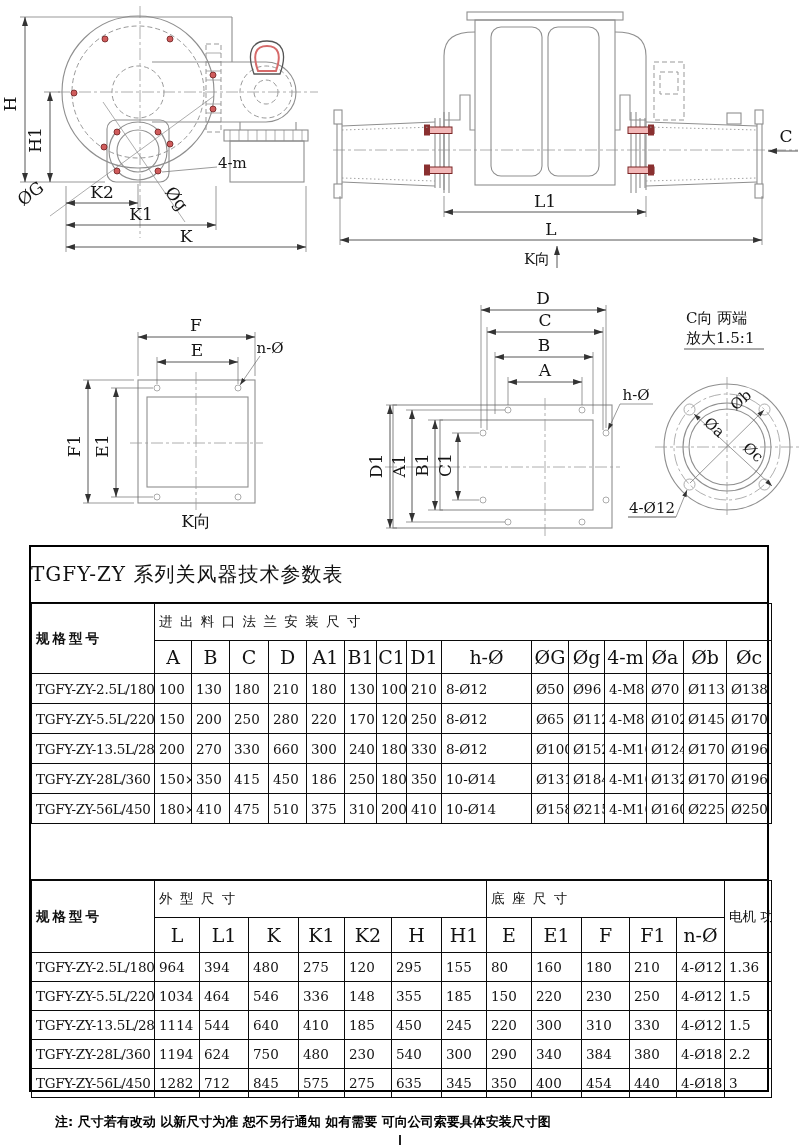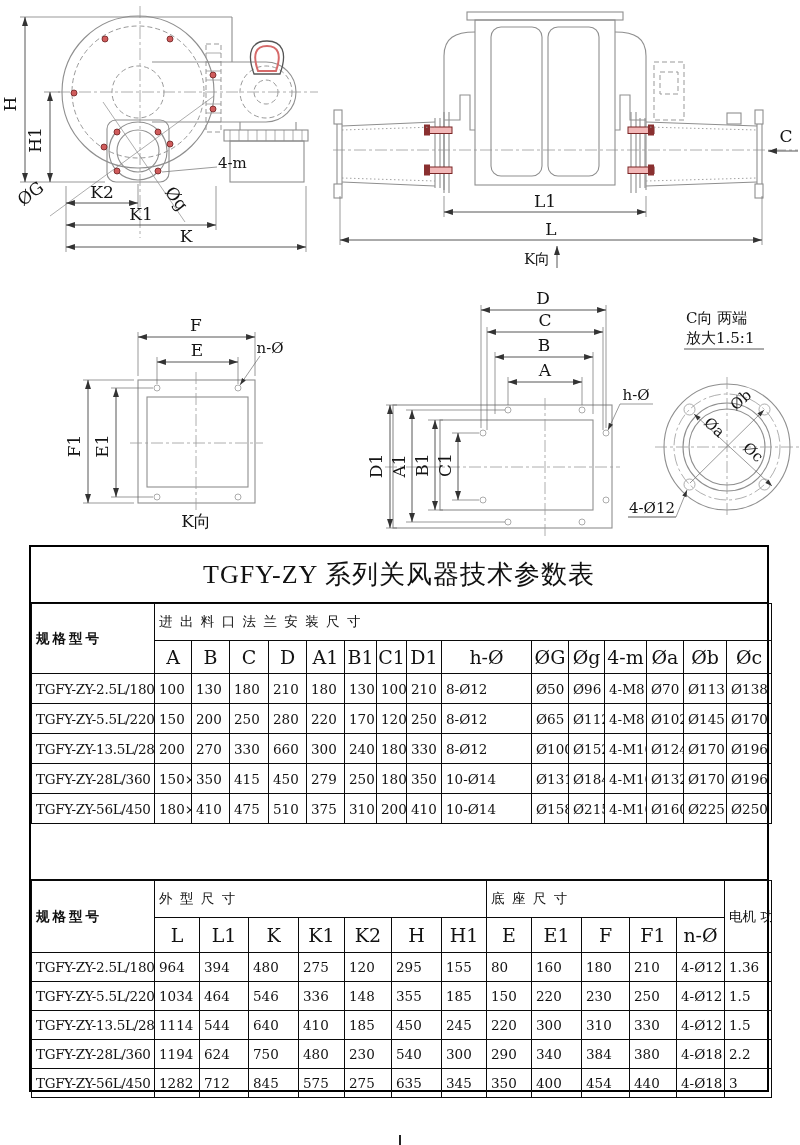--- a/index.html
+++ b/index.html
@@ -4,22 +4,22 @@
 <style>
   html,body{margin:0;padding:0;background:#fff;}
   .page{position:relative;width:800px;height:1145px;background:#fff;overflow:hidden;
         font-family:"DejaVu Serif",serif;color:#111;}
   svg text{font-family:"DejaVu Serif",serif;fill:#141414;}
   .drw{position:absolute;left:0;top:0;}
 
   
   .frame{position:absolute;left:29px;top:545px;width:740px;height:547px;
          border:2px solid #000;box-sizing:border-box;background:#fff;}
-  .tbl-title{height:55px;line-height:55px;text-align:center;border-bottom:1.5px solid #000;
-             font-size:26px;letter-spacing:1px;white-space:nowrap;font-family:Liberation Serif, serif;}
+  .tbl-title{height:55px;line-height:55px;border-bottom:1.5px solid #000;
+             font-size:20px;letter-spacing:1px;white-space:nowrap;}
   table.spec{border-collapse:collapse;table-layout:fixed;width:100%;}
   table.spec td{border:1px solid #0a0a0a;overflow:hidden;white-space:nowrap;
                 font-size:13.5px;text-align:left;padding:0 0 0 4px;vertical-align:middle;}
   tr.hr1{height:37px;} tr.hr2{height:33px;}
   .t1 tr.dr{height:30px;} .t2 tr.hr2{height:35px;} .t2 tr.dr{height:29px;}
   td.model-h{text-align:center;font-size:22px;letter-spacing:3px;padding:0;font-weight:bold;}
   td.group-h{text-align:center;font-size:15px;letter-spacing:2px;padding:0;font-family:Liberation Serif, serif;}
   td.motor-h{text-align:center;font-size:12.5px;white-space:pre-line;line-height:1.15;padding:0;}
   tr.hr2 td{text-align:center;font-size:19px;padding:0;}
   td.model{font-size:12px;letter-spacing:-0.3px;padding-left:3px;margin-top:46px;}
@@ -337,21 +337,21 @@
             <td>Ø124</td>
             <td>Ø170</td>
             <td>Ø196</td>
           </tr>
           <tr class="dr">
             <td class="model">TGFY-ZY-28L/360</td>
             <td>150×2</td>
             <td>350</td>
             <td>415</td>
             <td>450</td>
-            <td>279</td>
+            <td>186</td>
             <td>250</td>
             <td>180</td>
             <td>350</td>
             <td>10-Ø14</td>
             <td>Ø131</td>
             <td>Ø184</td>
             <td>4-M10</td>
             <td>Ø132</td>
             <td>Ø170</td>
             <td>Ø196</td>
@@ -496,15 +496,16 @@
             <td>400</td>
             <td>454</td>
             <td>440</td>
             <td>4-Ø18</td>
             <td>3</td>
           </tr>
         </tbody>
   </table>
 </div>
 
+<div class="note">注: 尺寸若有改动 以新尺寸为准 恕不另行通知 如有需要 可向公司索要具体安装尺寸图</div>
 <div class="center-tick"></div>
 
 </div>
 
 </body></html>

